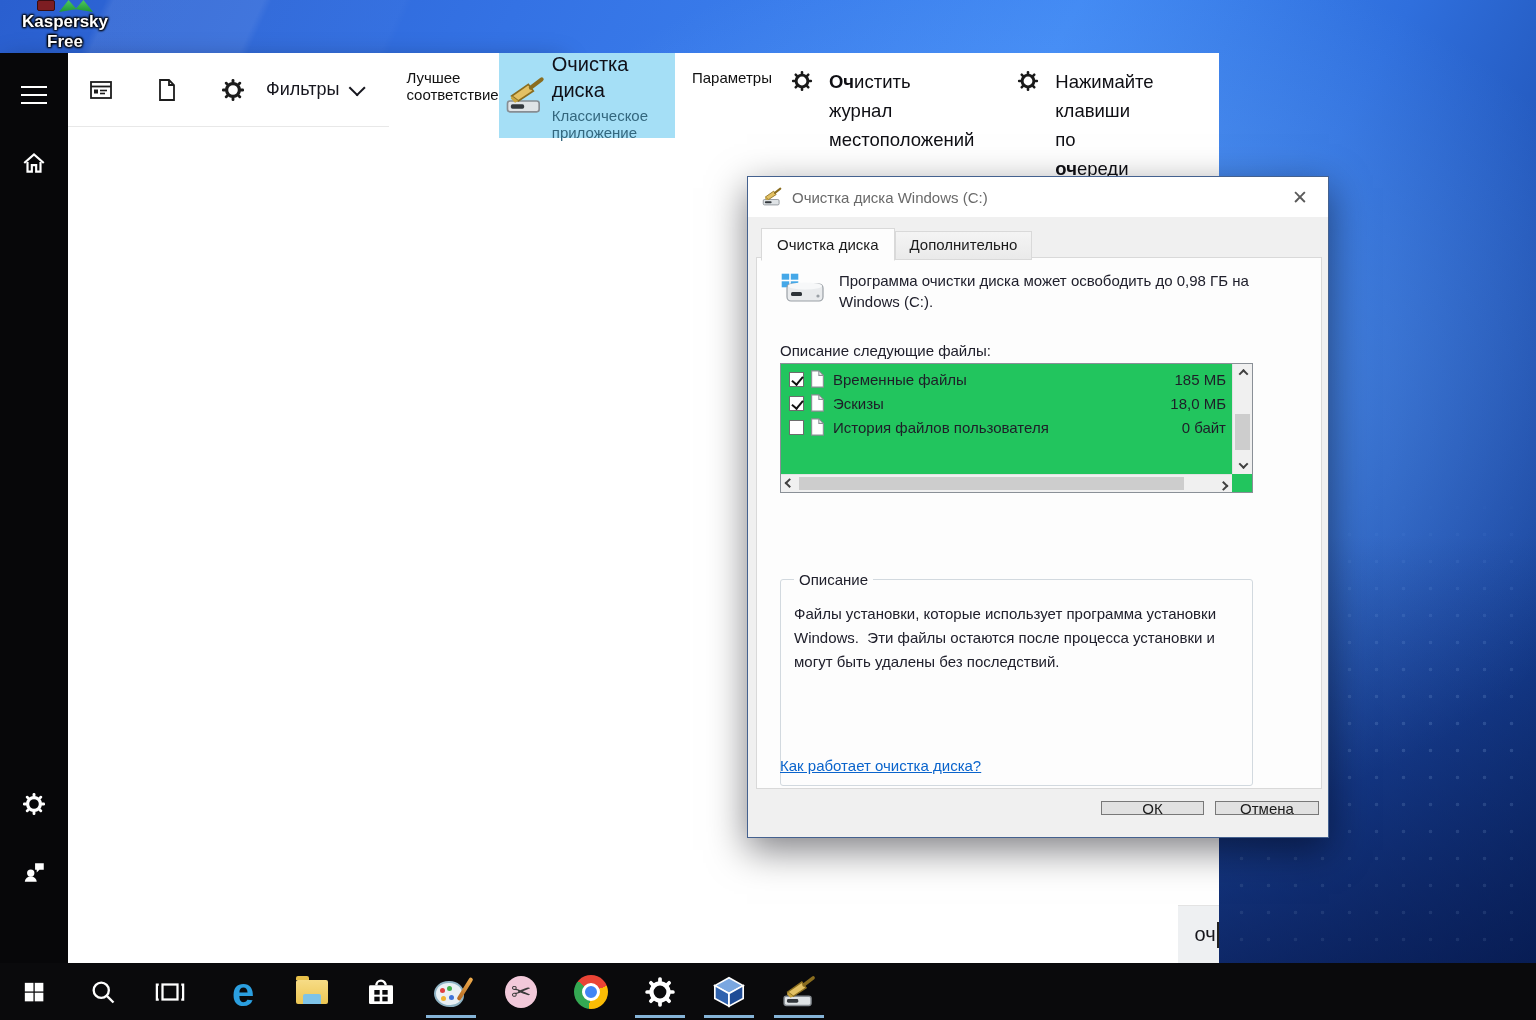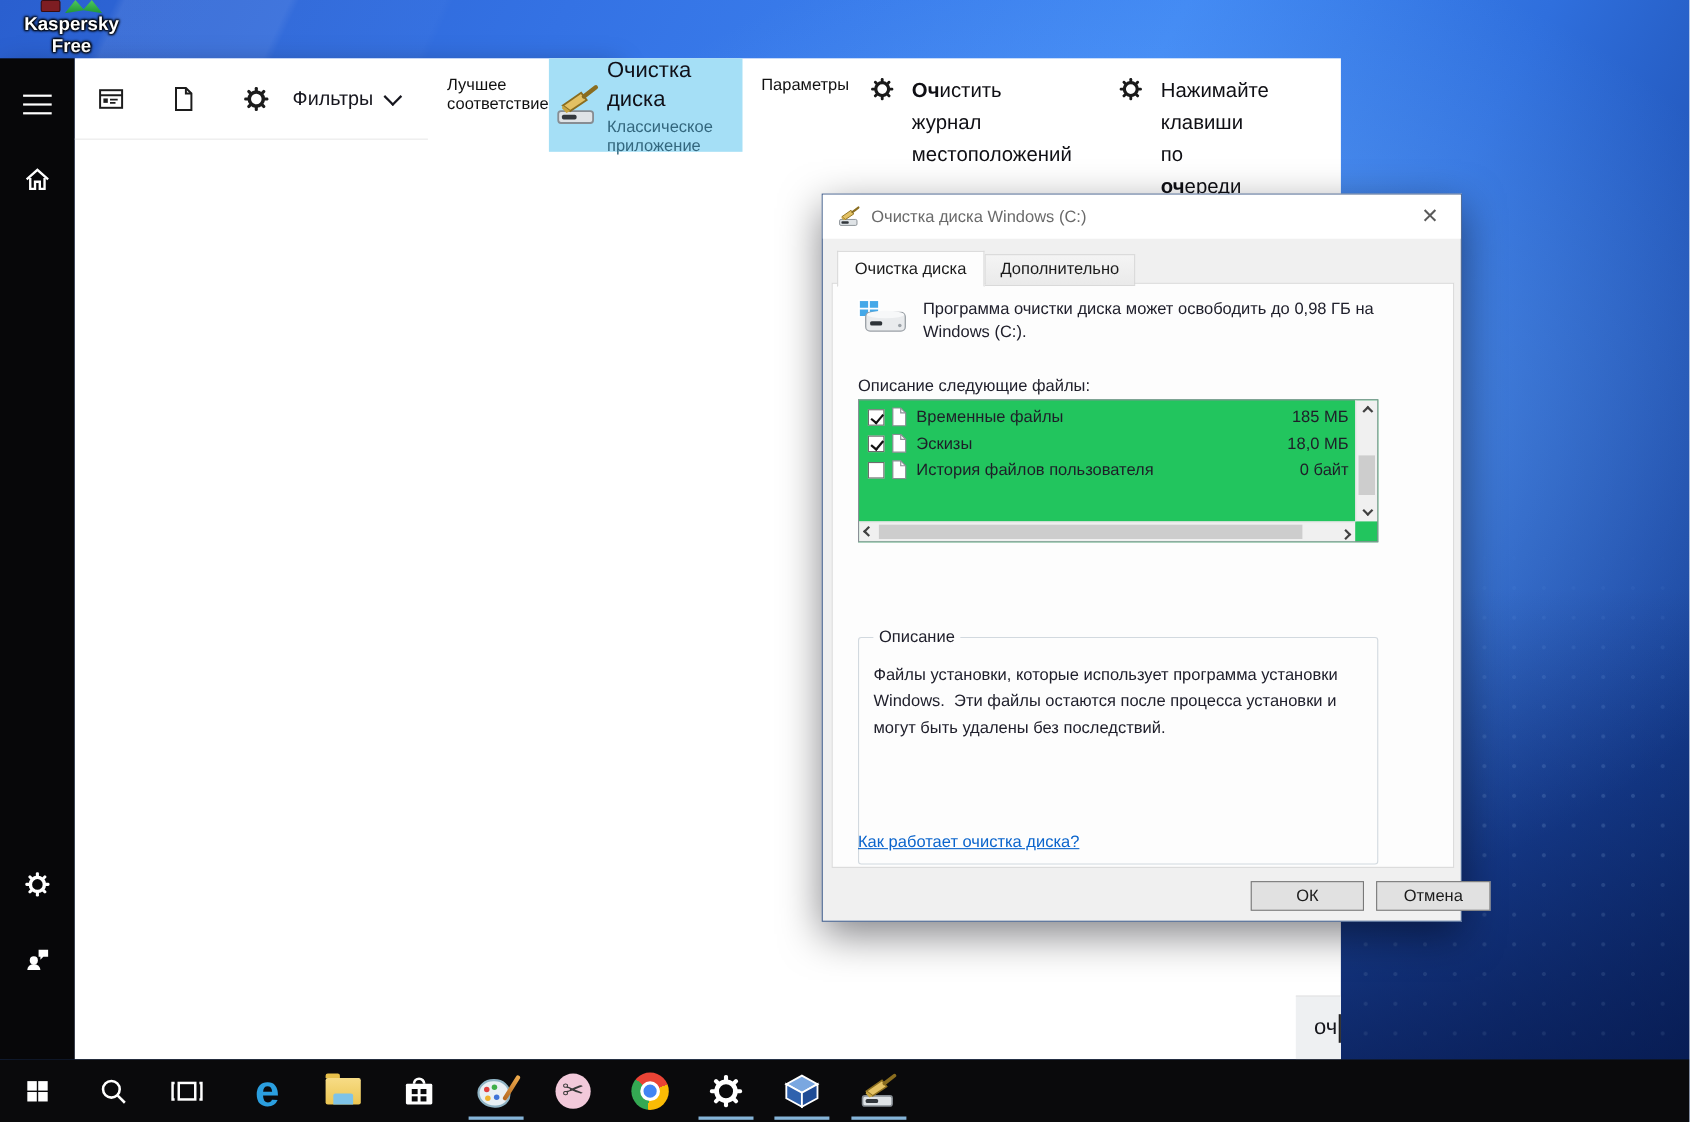--- a/index.html
+++ b/index.html
@@ -120,22 +120,22 @@
 
   .descbox { position:absolute; left:23px; top:276px; width:473px; height:207px;
     border:1px solid #d2d9df; border-radius:3px;margin-top:45px; }
   .descbox .legend { position:absolute; left:13px; top:-9px; background:#fdfdfd; padding:0 5px;
     font-size:15px; color:#20202c; }
   .descbox .dtext { padding:22px 18px 0 13px; font-size:15px; line-height:24px; color:#20202c; white-space:pre-wrap; }
 
   .helplink { position:absolute; left:23px; top:499px; font-size:15px; color:#0a64cc; text-decoration:underline; cursor:pointer; }
 
   .dlg-buttons { position:absolute; left:0; right:0; top:624px; height:38px; }
-  .btn { position:absolute; height:27px; background:#e1e1e1; border:1px solid #787878;
-    font-size:15px; color:#1b1b1b; display:flex; align-items:center; justify-content:center; cursor:default;margin-left:36px; }
+  .btn { position:absolute; height:14px; background:#e1e1e1; border:1px solid #787878;
+    font-size:15px; color:#1b1b1b; display:flex; align-items:center; justify-content:center; cursor:default; }
   .btn-ok { left:353px; width:103px; }
   .btn-cancel { left:467px; width:104px; }
 
   
   .taskbar { position:absolute; left:0; bottom:0; width:1536px; height:57px; background:#0a0a0c; }
   .tb-cell { position:absolute; top:0; width:48px; height:57px; display:flex; align-items:center; justify-content:center; }
   .tb-cell.running::after { content:""; position:absolute; left:-1px; right:-1px; bottom:2px; height:3px; background:#85b4d8; }
   .edge-e { font-size:40px; font-weight:700; color:#2b9fe0; line-height:40px; }
   .chrome { width:34px; height:34px; border-radius:50%;
     background:conic-gradient(from -50deg, #ea4335 0 33%, #fbbc05 0 66%, #34a853 0 100%); position:relative; }

